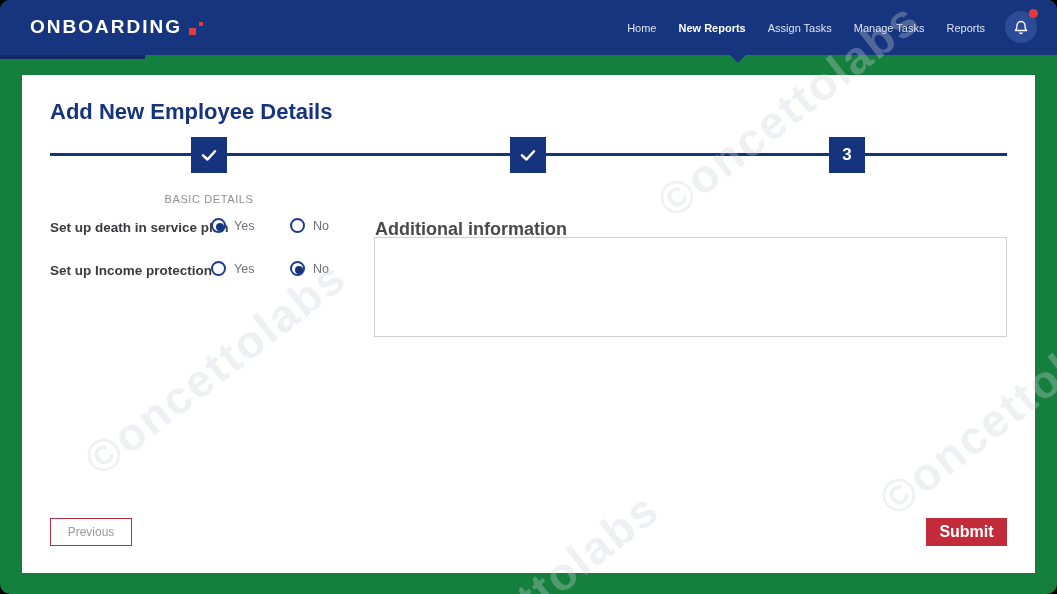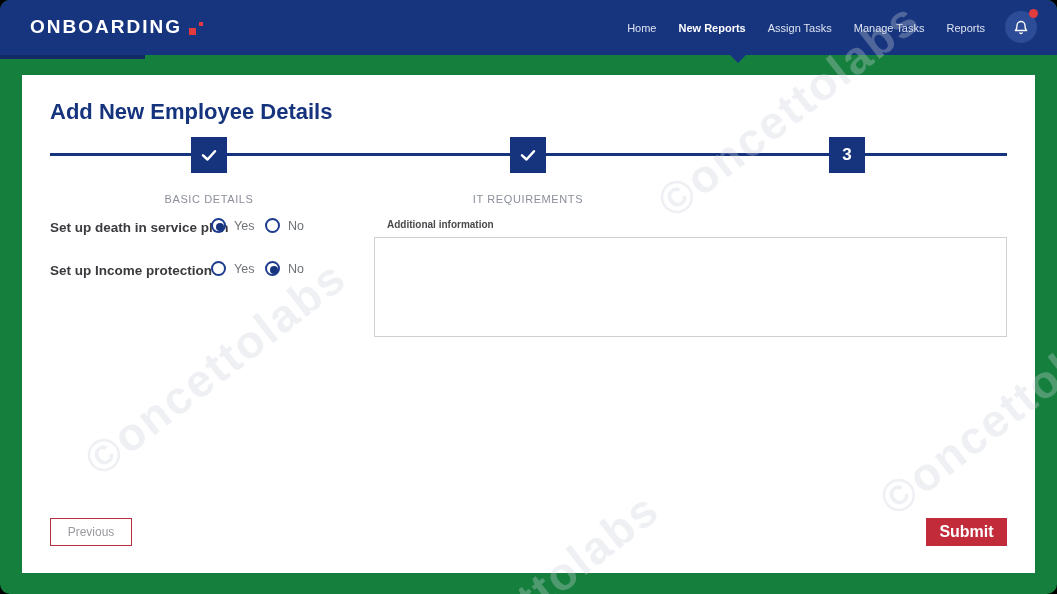--- a/index.html
+++ b/index.html
@@ -74,33 +74,33 @@
   .step-label.current { color:#16337e; font-weight:700; }
   
   .q-label {
     position:absolute; left:28px; color:#3b3b3f; font-size:13.5px; font-weight:700;
   }
   .q-label.r0 { top:145px; } .q-label.r1 { top:188px; }
   .radio-opt {
     position:absolute; display:flex; align-items:center; gap:8px; cursor:pointer;
   }
   .radio-opt.r0 { top:143px; } .radio-opt.r1 { top:186px; }
-  .radio-opt.yes { left:189px;align-items:flex-end; } .radio-opt.no { left:243px;justify-content:space-between; }
+  .radio-opt.yes { left:189px;align-items:flex-end; } .radio-opt.no { left:268px;justify-content:space-between; }
   .radio {
     width:15px; height:15px; border:2px solid #1d3c8f; border-radius:50%;
     position:relative; background:#fff;
   }
   .radio.checked::after {
     content:""; position:absolute; left:2.5px; top:2.5px; width:8px; height:8px;
     border-radius:50%; background:#16337e;
   }
   .radio-text { color:#6f7277; font-size:12.5px; }
   .ai-label {
     position:absolute; left:353px; top:144px; color:#4a4a4e;
-    font-size:10px; font-weight:700;margin-left:12px;
+    font-size:18px; font-weight:700;
   }
   .ai-textarea {
     position:absolute; left:352px; top:162px; width:633px; height:100px;
     border:1px solid #cfcfd4; background:#fff; resize:none;
     font-family:"Liberation Sans", sans-serif; font-size:13px; padding:8px;
     outline:none;
   }
   
   .btn-previous {
     position:absolute; left:28px; top:443px; width:82px; height:28px;
@@ -164,21 +164,20 @@
     </div>
     <div class="step-box s1">
       <svg width="18" height="18" viewBox="0 0 24 24" fill="none" stroke="#ffffff" stroke-width="3.4" stroke-linecap="round" stroke-linejoin="round">
           <polyline points="4 12.5 10 18 20 7"></polyline>
         </svg>
     </div>
     <div class="step-box s2">
       <span class="step-num">3</span>
     </div>
     <div class="step-label l0">BASIC DETAILS</div>
-    <div class="step-label l1">IT REQUIREMENTS</div>
 
     <div class="q-label r0">Set up death in service plan</div>
     <div class="radio-opt r0 yes">
       <span class="radio checked"></span>
       <span class="radio-text">Yes</span>
     </div>
     <div class="radio-opt r0 no">
       <span class="radio"></span>
       <span class="radio-text">No</span>
     </div>

